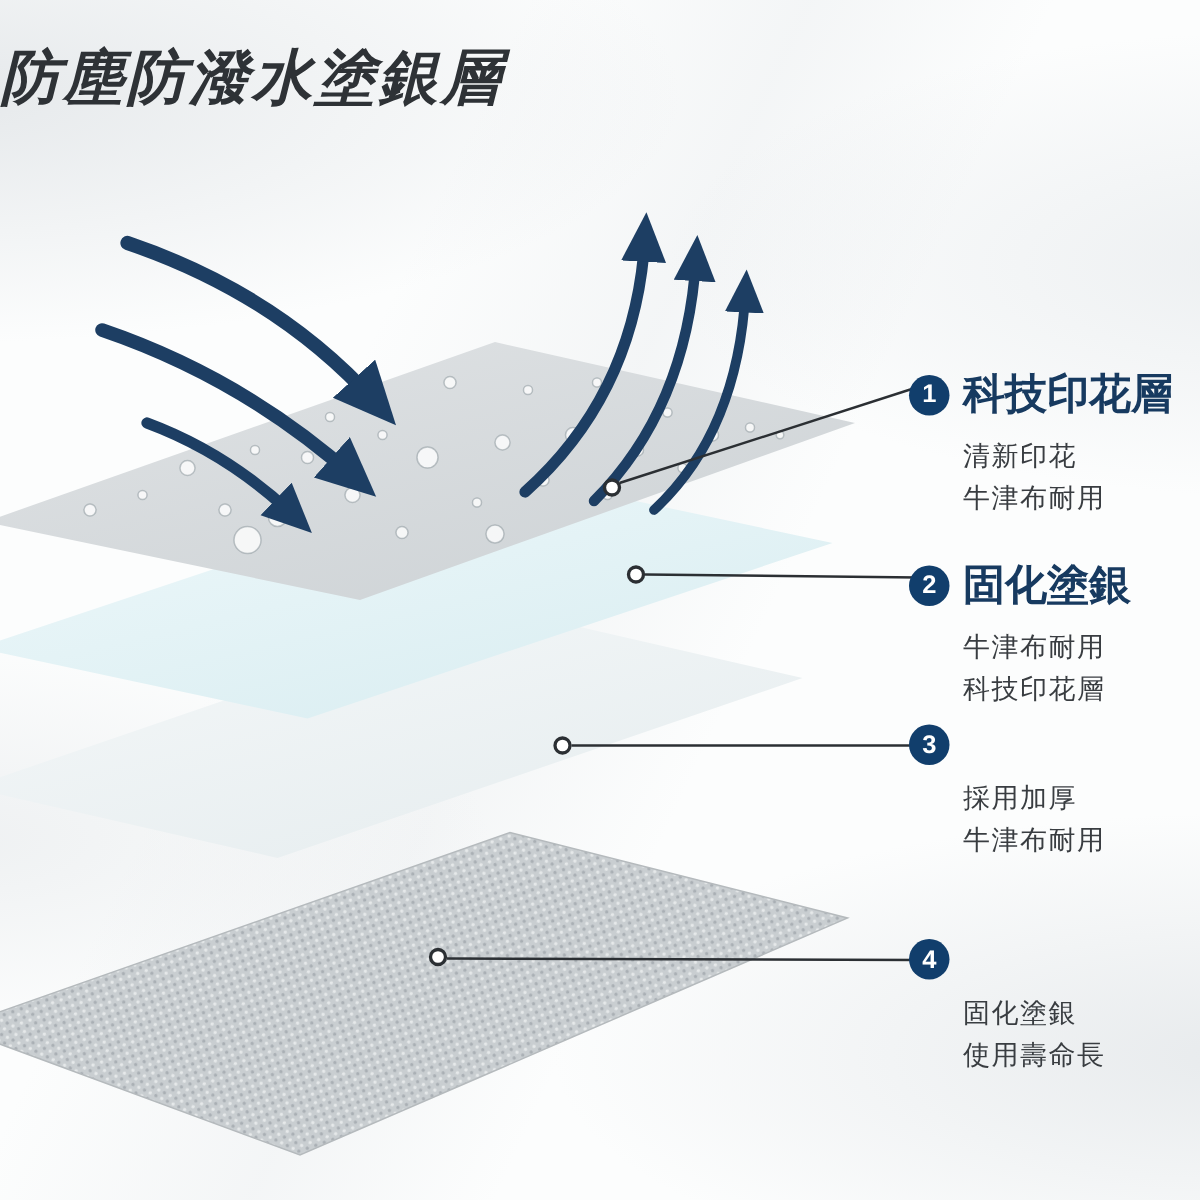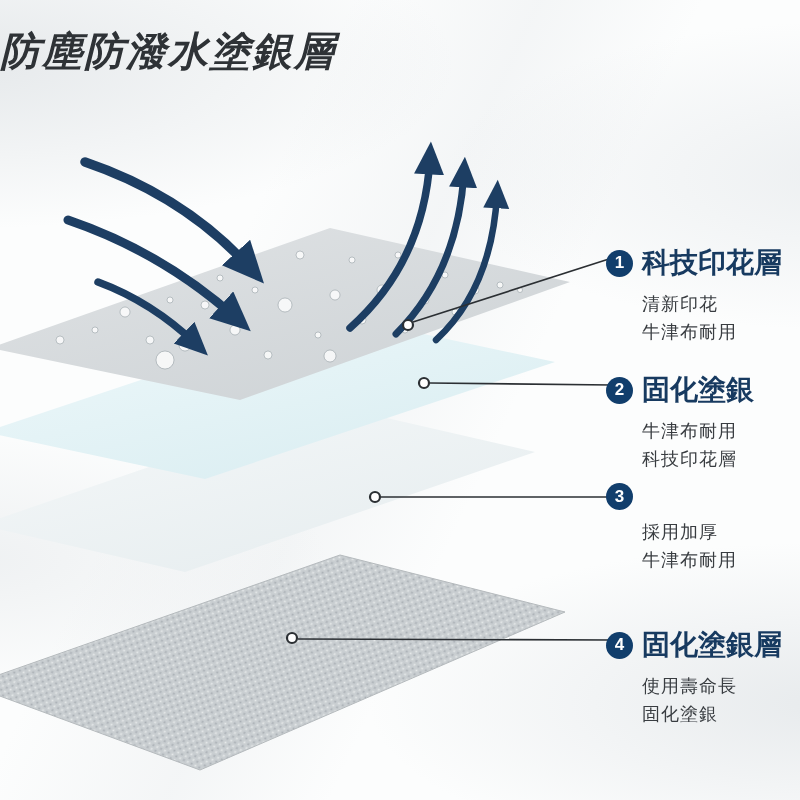--- a/index.html
+++ b/index.html
@@ -150,21 +150,20 @@
     </div>
     <div class="callout-desc">
       <div>採用加厚</div>
       <div>牛津布耐用</div>
     </div>
   </div>
 
   <div class="callout" style="top:626px">
     <div class="callout-head">
       <div class="badge">4</div>
-      <div class="callout-title">固化塗銀層</div>
     </div>
     <div class="callout-desc">
+      <div>固化塗銀</div>
       <div>使用壽命長</div>
-      <div>固化塗銀</div>
     </div>
   </div>
 
 </div>
 
 </body></html>

